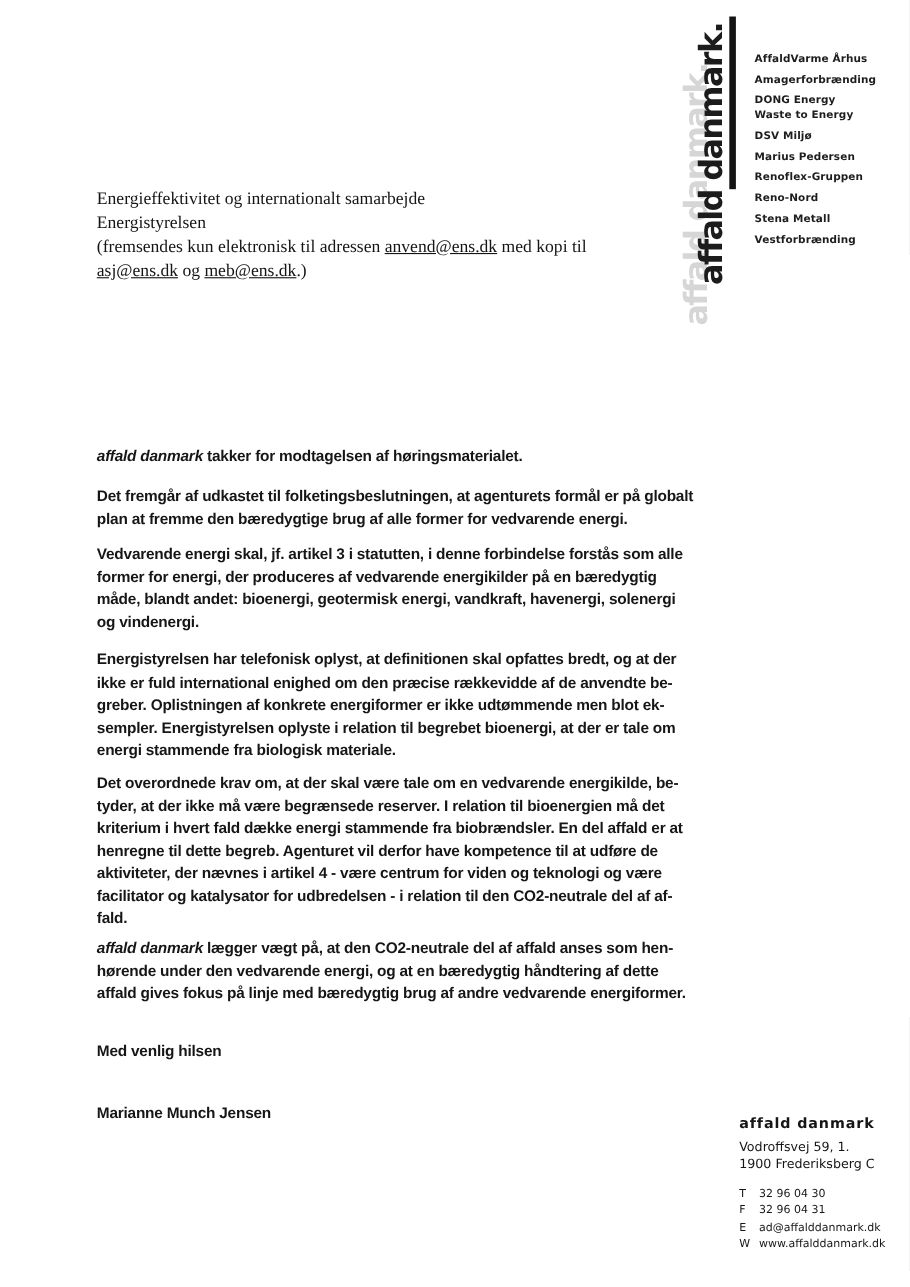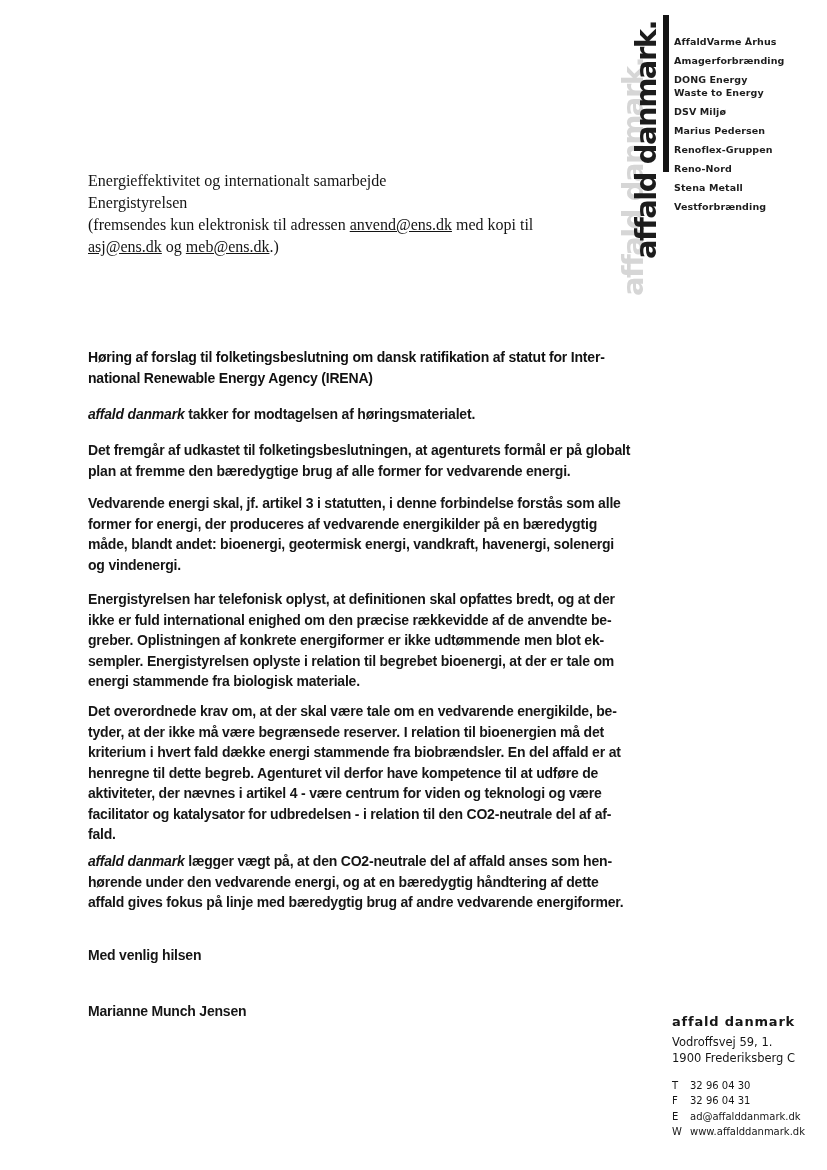--- a/index.html
+++ b/index.html
@@ -75,21 +75,21 @@
     position: absolute;
     left: 663px; top: 15px;
     width: 6px; height: 157px;
     background: #141414;
     z-index: 3;
   }
   
   .members {
     position: absolute;
     left: 674px; top: 36px;
-    margin: 0; padding: 0;
+    margin: 12px; padding: 0;
     list-style: none;
     font-family: "DejaVu Sans", sans-serif;
     font-size: 9.5px;
     font-weight: 700;
     color: #1d1d1d;
   }
   .members li {
     line-height: 12.5px;
     margin-bottom: 6.5px;
     white-space: pre-line;
@@ -135,22 +135,20 @@
   </ul>
 
 
   <div class="serif recipient">
     <div>Energieffektivitet og internationalt samarbejde</div>
     <div>Energistyrelsen</div>
     <div class="note"><span>(fremsendes kun elektronisk til adressen </span><span class="email">anvend@ens.dk</span><span> med kopi til
 </span><span class="email">asj@ens.dk</span><span> og </span><span class="email">meb@ens.dk</span><span>.)</span></div>
   </div>
 
-  <div class="subject">Høring af forslag til folketingsbeslutning om dansk ratifikation af statut for Inter-
-national Renewable Energy Agency (IRENA)</div>
 
   <p class="para p1"><span class="it">affald danmark</span><span> takker for modtagelsen af høringsmaterialet.</span></p>
 
   <p class="para p2">Det fremgår af udkastet til folketingsbeslutningen, at agenturets formål er på globalt
 plan at fremme den bæredygtige brug af alle former for vedvarende energi.</p>
 
   <p class="para p3">Vedvarende energi skal, jf. artikel 3 i statutten, i denne forbindelse forstås som alle
 former for energi, der produceres af vedvarende energikilder på en bæredygtig
 måde, blandt andet: bioenergi, geotermisk energi, vandkraft, havenergi, solenergi
 og vindenergi.</p>

